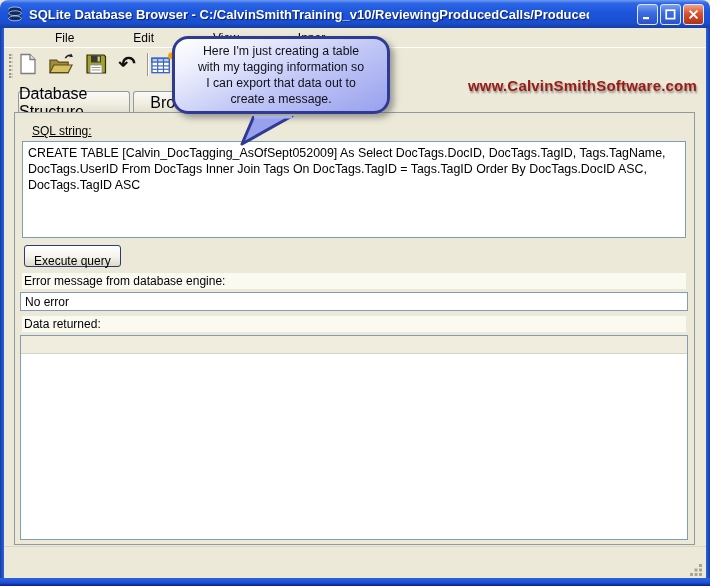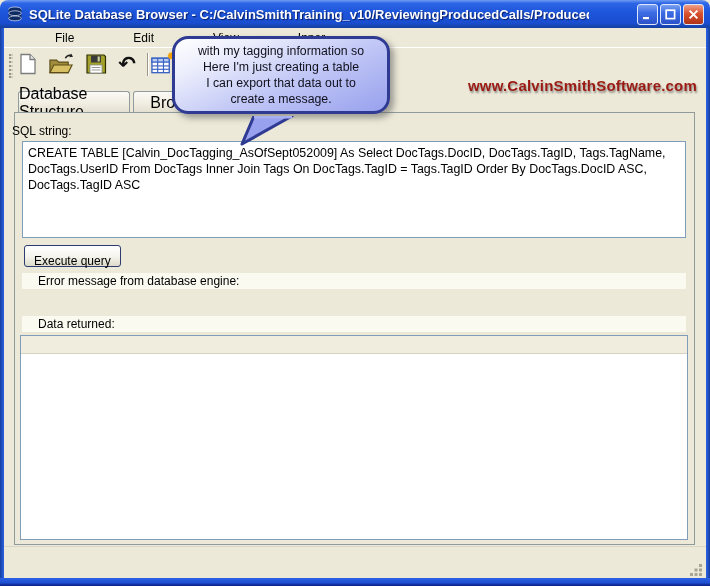--- a/index.html
+++ b/index.html
@@ -53,22 +53,22 @@
   .tab{top:91px;height:22px;border:1px solid #919B9C;border-bottom:none;border-radius:3px 3px 0 0;
        background:linear-gradient(180deg,#FBFAF6 0%,#EFECDF 60%,#E2DFCF 100%);
        font-size:16px;display:flex;align-items:center;justify-content:center;color:#000;}
   .tab1{left:18px;width:112px;}
   .tab2{left:133px;width:88px;}
   .tab-frame{left:14px;top:112px;width:681px;height:433px;border:1px solid #919B9C;background:#ECE9D8;}
 
   
   .panel-label{font-size:12px;color:#000;}
   .label-strip{left:22px;width:664px;height:16px;background:#FBFAF1;font-size:12px;color:#000;
-               display:flex;align-items:center;padding-left:16px;}
-  .sql-label{left:12px;top:124px;}
+               display:flex;align-items:center;padding-left:2px;}
+  .sql-label{left:32px;top:124px;text-decoration:underline;}
   .sql-text{
     left:22px;top:141px;width:664px;height:97px;resize:none;
     border:1px solid #7F9DB9;background:#fff;color:#000;
     font-family:"Liberation Sans",sans-serif;font-size:12.4px;line-height:16px;
     padding:3px 5px;outline:none;overflow:hidden;
   }
   .exec-btn{
     left:24px;top:245px;height:22px;padding:8px 9px;font-size:12px;color:#000;
     font-family:"Liberation Sans",sans-serif;
     border:1px solid #2c3c72;border-radius:3px;
@@ -207,41 +207,42 @@
   <div class="abs tab tab2">
     <span>Browse</span>
   </div>
   <div class="abs tab-frame"></div>
 
   <div class="abs panel-label sql-label">SQL string:</div>
   <textarea class="abs sql-text" spellcheck="false" style="">CREATE TABLE [Calvin_DocTagging_AsOfSept052009] As Select DocTags.DocID, DocTags.TagID, Tags.TagName, DocTags.UserID From DocTags Inner Join Tags On DocTags.TagID = Tags.TagID Order By DocTags.DocID ASC, DocTags.TagID ASC</textarea>
   <button class="abs exec-btn">Execute query</button>
 
   <div class="abs label-strip error-label">Error message from database engine:</div>
+  <input class="abs error-box" value="No error" style="">
 
   <div class="abs label-strip data-label">Data returned:</div>
   <div class="abs data-box">
     <div class="data-header"></div>
   </div>
 
   <div class="abs statusbar"></div>
   <svg class="abs grip" viewBox="0 0 13 13">
     <g fill="#a9a595">
       <rect x="9" y="9" width="3" height="3"></rect>
         <rect x="9" y="4.5" width="3" height="3"></rect>
       <rect x="9" y="0" width="3" height="3"></rect>
         <rect x="4.5" y="9" width="3" height="3"></rect>
       <rect x="4.5" y="4.5" width="3" height="3"></rect>
         <rect x="0" y="9" width="3" height="3"></rect>
     </g>
   </svg>
 
   <div class="abs balloon">
+    <div>Here I'm just creating a table</div>
     <div>with my tagging information so</div>
-    <div>Here I'm just creating a table</div>
     <div>I can export that data out to</div>
     <div>create a message.</div>
   </div>
   <svg class="abs tail" width="60" height="32" viewBox="0 0 60 32">
     <path d="M14 0 L2 28 L52 0 Z" fill="#98a1ee"></path>
     <path d="M14 0 L2 28 L52 0" fill="none" stroke="#2F3A92" stroke-width="3" stroke-linejoin="round" stroke-linecap="round"></path>
     <rect x="14" y="0" width="38" height="2.5" fill="#a7aff0"></rect>
   </svg>
 
 </div>

